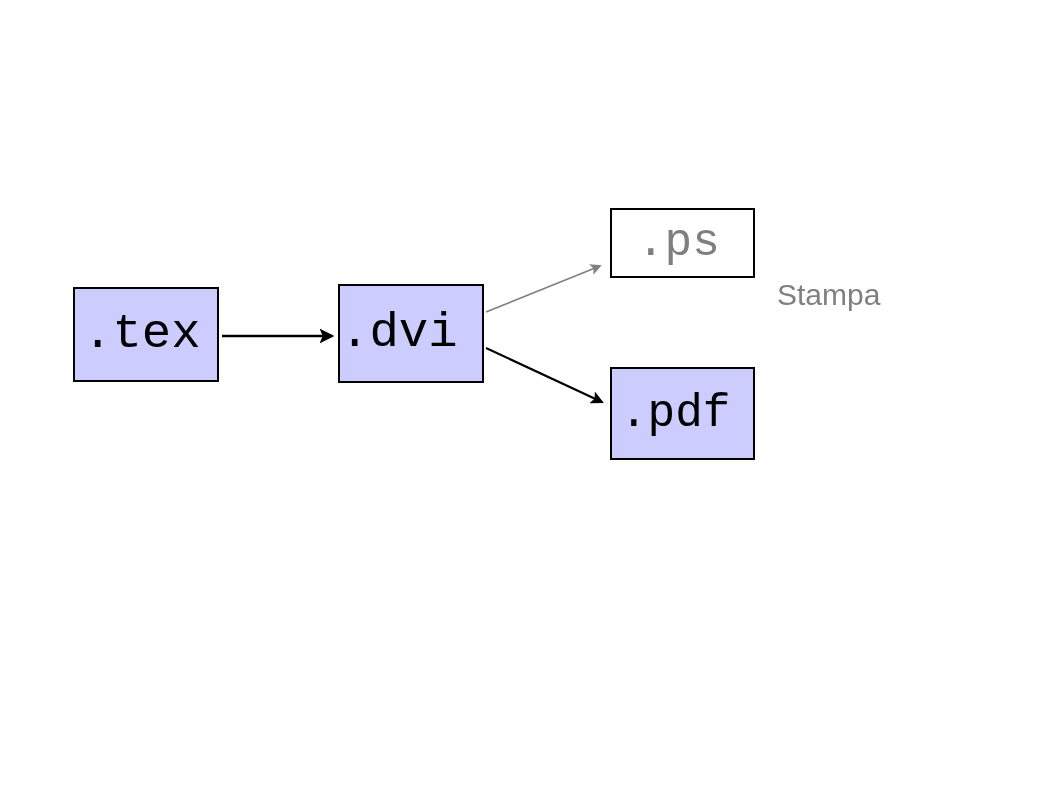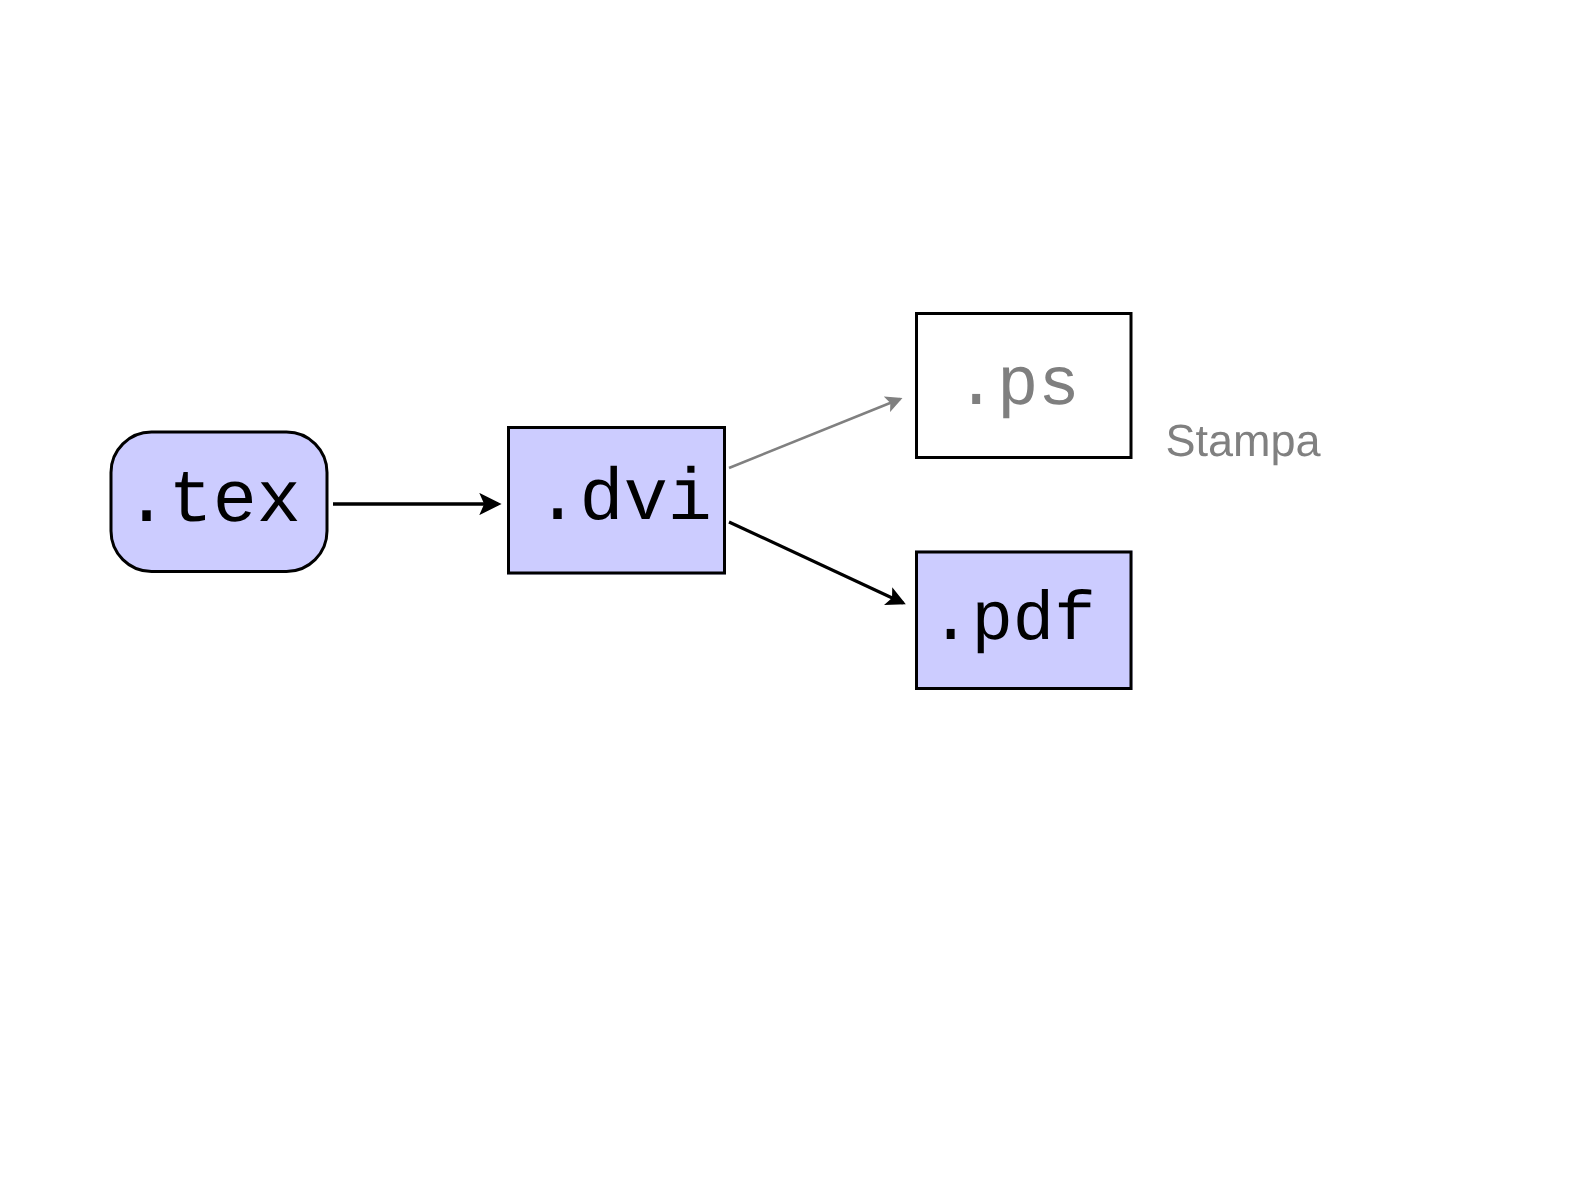--- a/index.html
+++ b/index.html
@@ -43,36 +43,35 @@
     display: block;
   }
   #node-tex {
     left: 73px;
     top: 287px;
     width: 146px;
     height: 95px;
     font-size: 49px;
     color: #000000;
     padding-left: 8px;
-    border-radius: 28px;
   }
   #node-dvi {
     left: 338px;
     top: 284px;
     width: 146px;
     height: 99px;
     font-size: 49px;
     color: #000000;
-    padding-left: 17px;
+    padding-left: 0;
   }
   #node-ps {
     left: 610px;
     top: 208px;
     width: 145px;
-    height: 98px;
+    height: 70px;
     font-size: 46px;
     color: #7f7f7f;
     padding-left: 25px;
   }
   #node-pdf {
     left: 610px;
     top: 367px;
     width: 145px;
     height: 93px;
     font-size: 46px;

